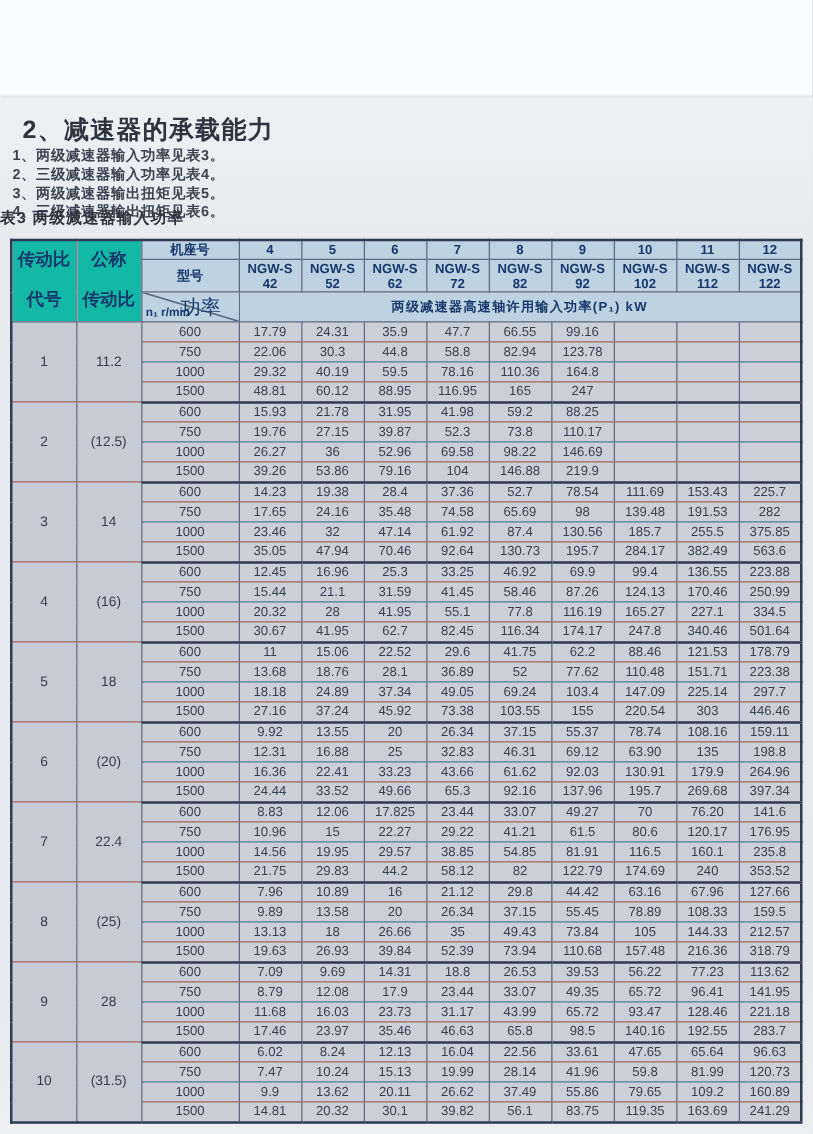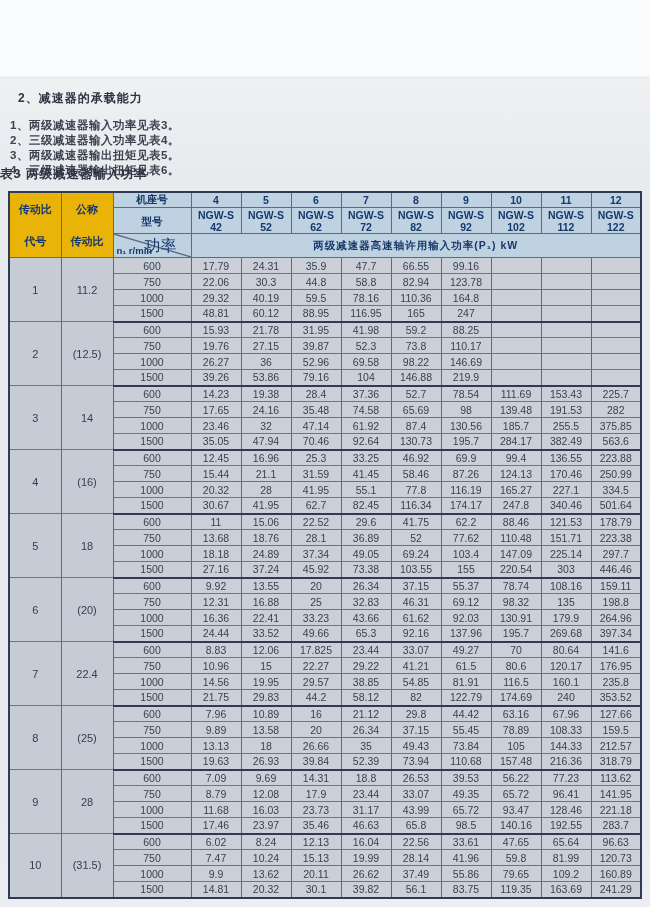--- a/index.html
+++ b/index.html
@@ -13,21 +13,21 @@
   .scan-page {
     position: absolute;
     left: 0; top: 78px;
     width: 650px; height: 829px;
     background: linear-gradient(180deg, #eef0f2 0%, #e8ebee 12%, #e6e9ed 85%, #eceef1 100%);
     box-shadow: 0 -1px 2px rgba(120,130,150,.25);
   }
   .section-heading {
     position: absolute;
     left: 18px; top: 12px;
-    font-size: 12px;
+    font-size: 20px;
     font-weight: bold;
     color: #2e3340;
     letter-spacing: 1px;
   }
   .notes {
     position: absolute;
     left: 10px; top: 40px;
     font-size: 11.5px;
     font-weight: bold;
     color: #3c4250;
@@ -65,24 +65,25 @@
   thead th {
     background: #bfd2e1;
     color: #16386b;
     font-weight: bold;
     font-size: 10.5px;
   }
   thead tr.h1 th { height: 15px; margin-top: 29px; }
   thead tr.h2 th { height: 26px; line-height: 12px; }
   thead tr.h3 th { height: 24px; }
   th.corner {
-    background: #eab308;
+    background: #14b8a6;
     color: #16386b;
-    font-size: 11px;
+    font-size: 14px;
     line-height: 16px;
+    font-family: Liberation Mono, monospace;
   }
   tbody th.lbl {
     background: #c5ccd6;
     color: #343c4e;
     font-weight: normal;
     font-size: 11px;
   }
   tbody td {
     height: 16px;
     color: #373f52;
@@ -451,21 +452,21 @@
           <td>159.11</td>
         </tr>
         <tr class="r1">
           <td class="speed">750</td>
           <td>12.31</td>
           <td>16.88</td>
           <td>25</td>
           <td>32.83</td>
           <td>46.31</td>
           <td>69.12</td>
-          <td>98.32</td>
+          <td>63.90</td>
           <td>135</td>
           <td>198.8</td>
         </tr>
         <tr class="r2">
           <td class="speed">1000</td>
           <td>16.36</td>
           <td>22.41</td>
           <td>33.23</td>
           <td>43.66</td>
           <td>61.62</td>
@@ -490,21 +491,21 @@
           <th class="lbl" rowspan="4">7</th>
           <th class="lbl" rowspan="4">22.4</th>
           <td class="speed">600</td>
           <td>8.83</td>
           <td>12.06</td>
           <td>17.825</td>
           <td>23.44</td>
           <td>33.07</td>
           <td>49.27</td>
           <td>70</td>
-          <td>80.64</td>
+          <td>76.20</td>
           <td>141.6</td>
         </tr>
         <tr class="r1">
           <td class="speed">750</td>
           <td>10.96</td>
           <td>15</td>
           <td>22.27</td>
           <td>29.22</td>
           <td>41.21</td>
           <td>61.5</td>

